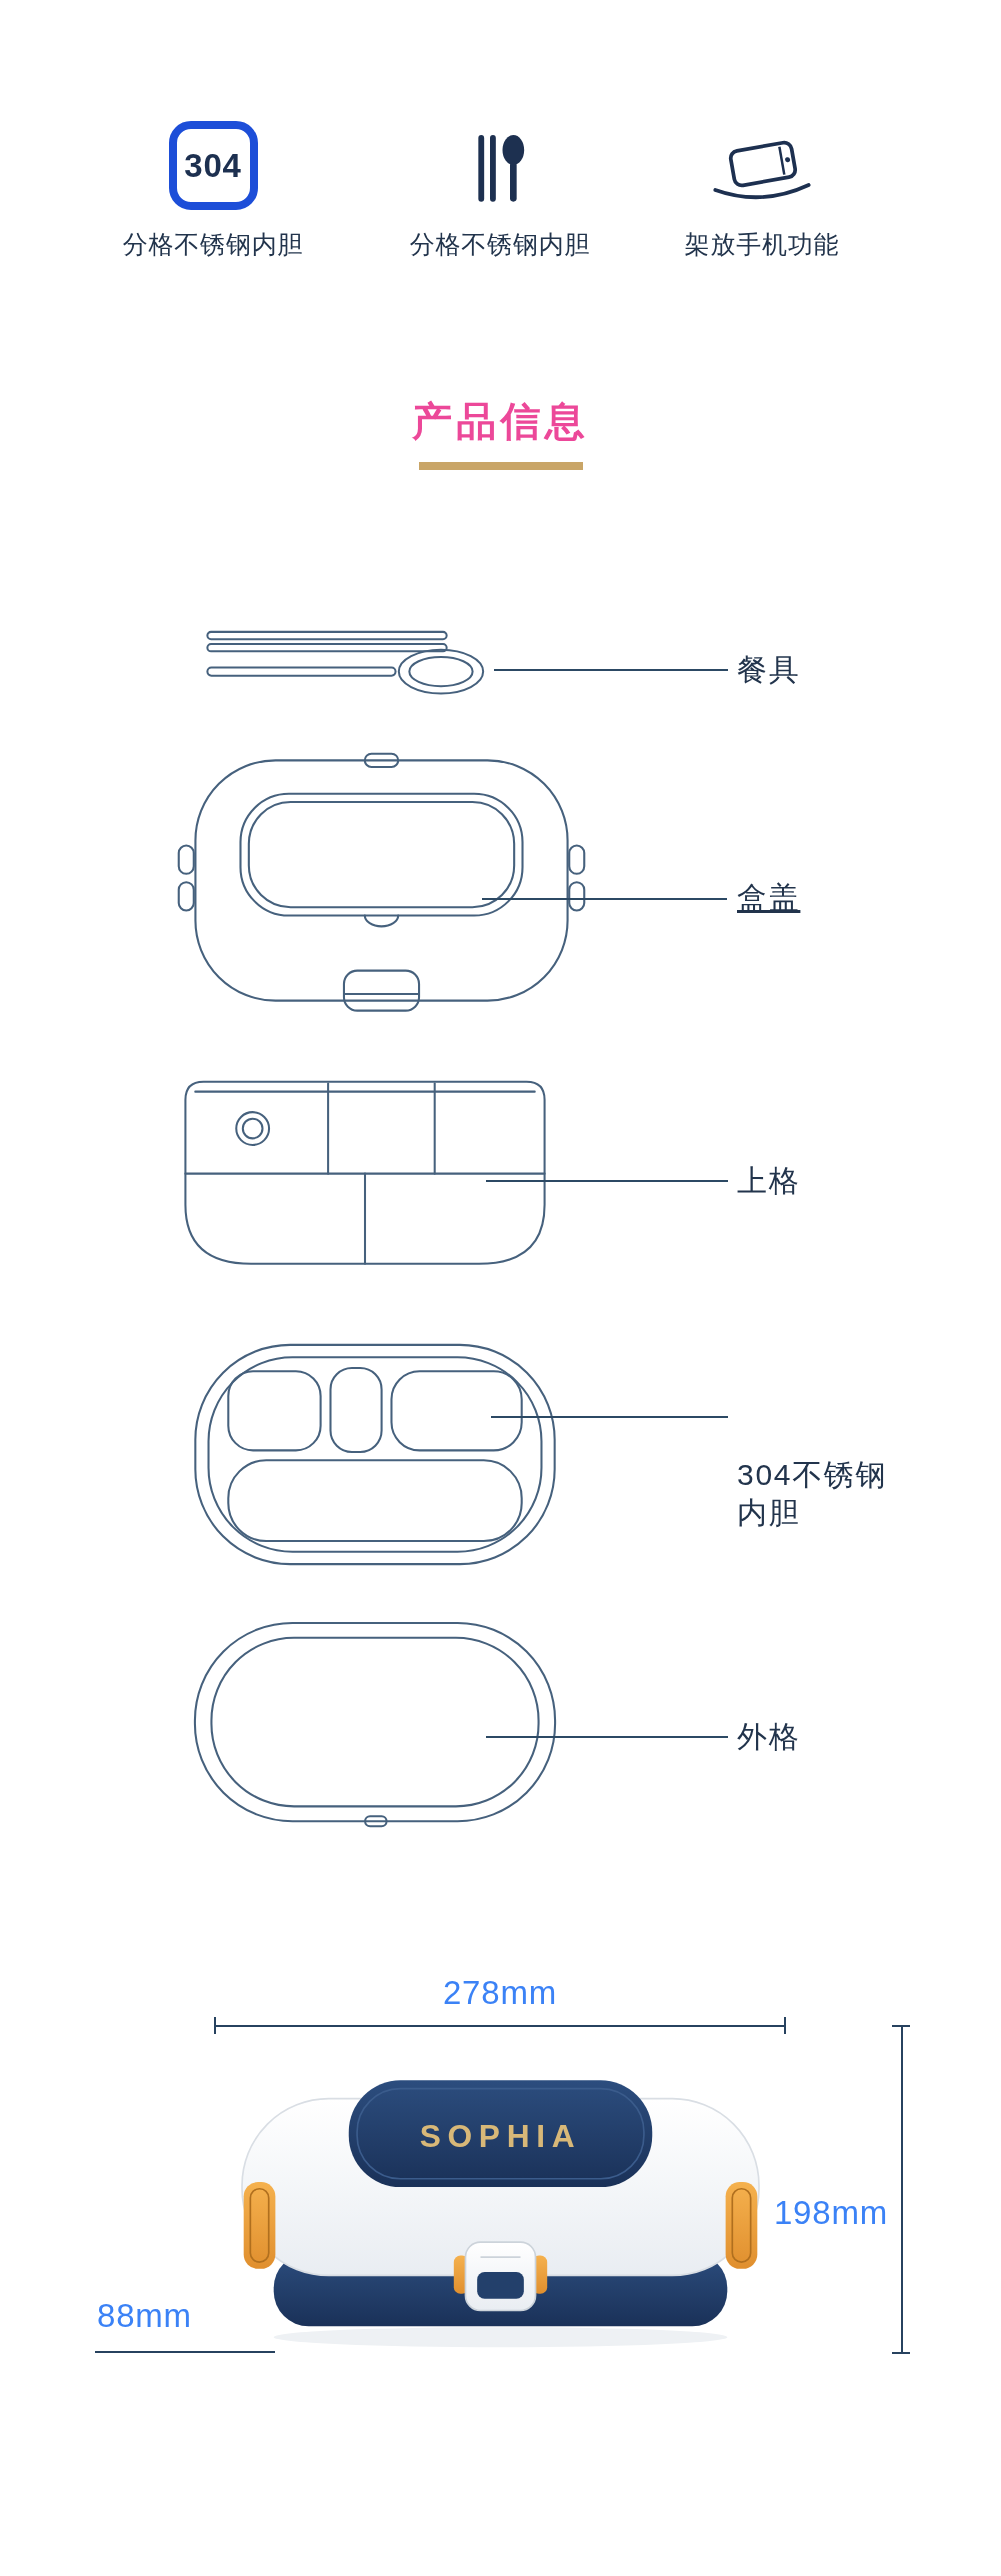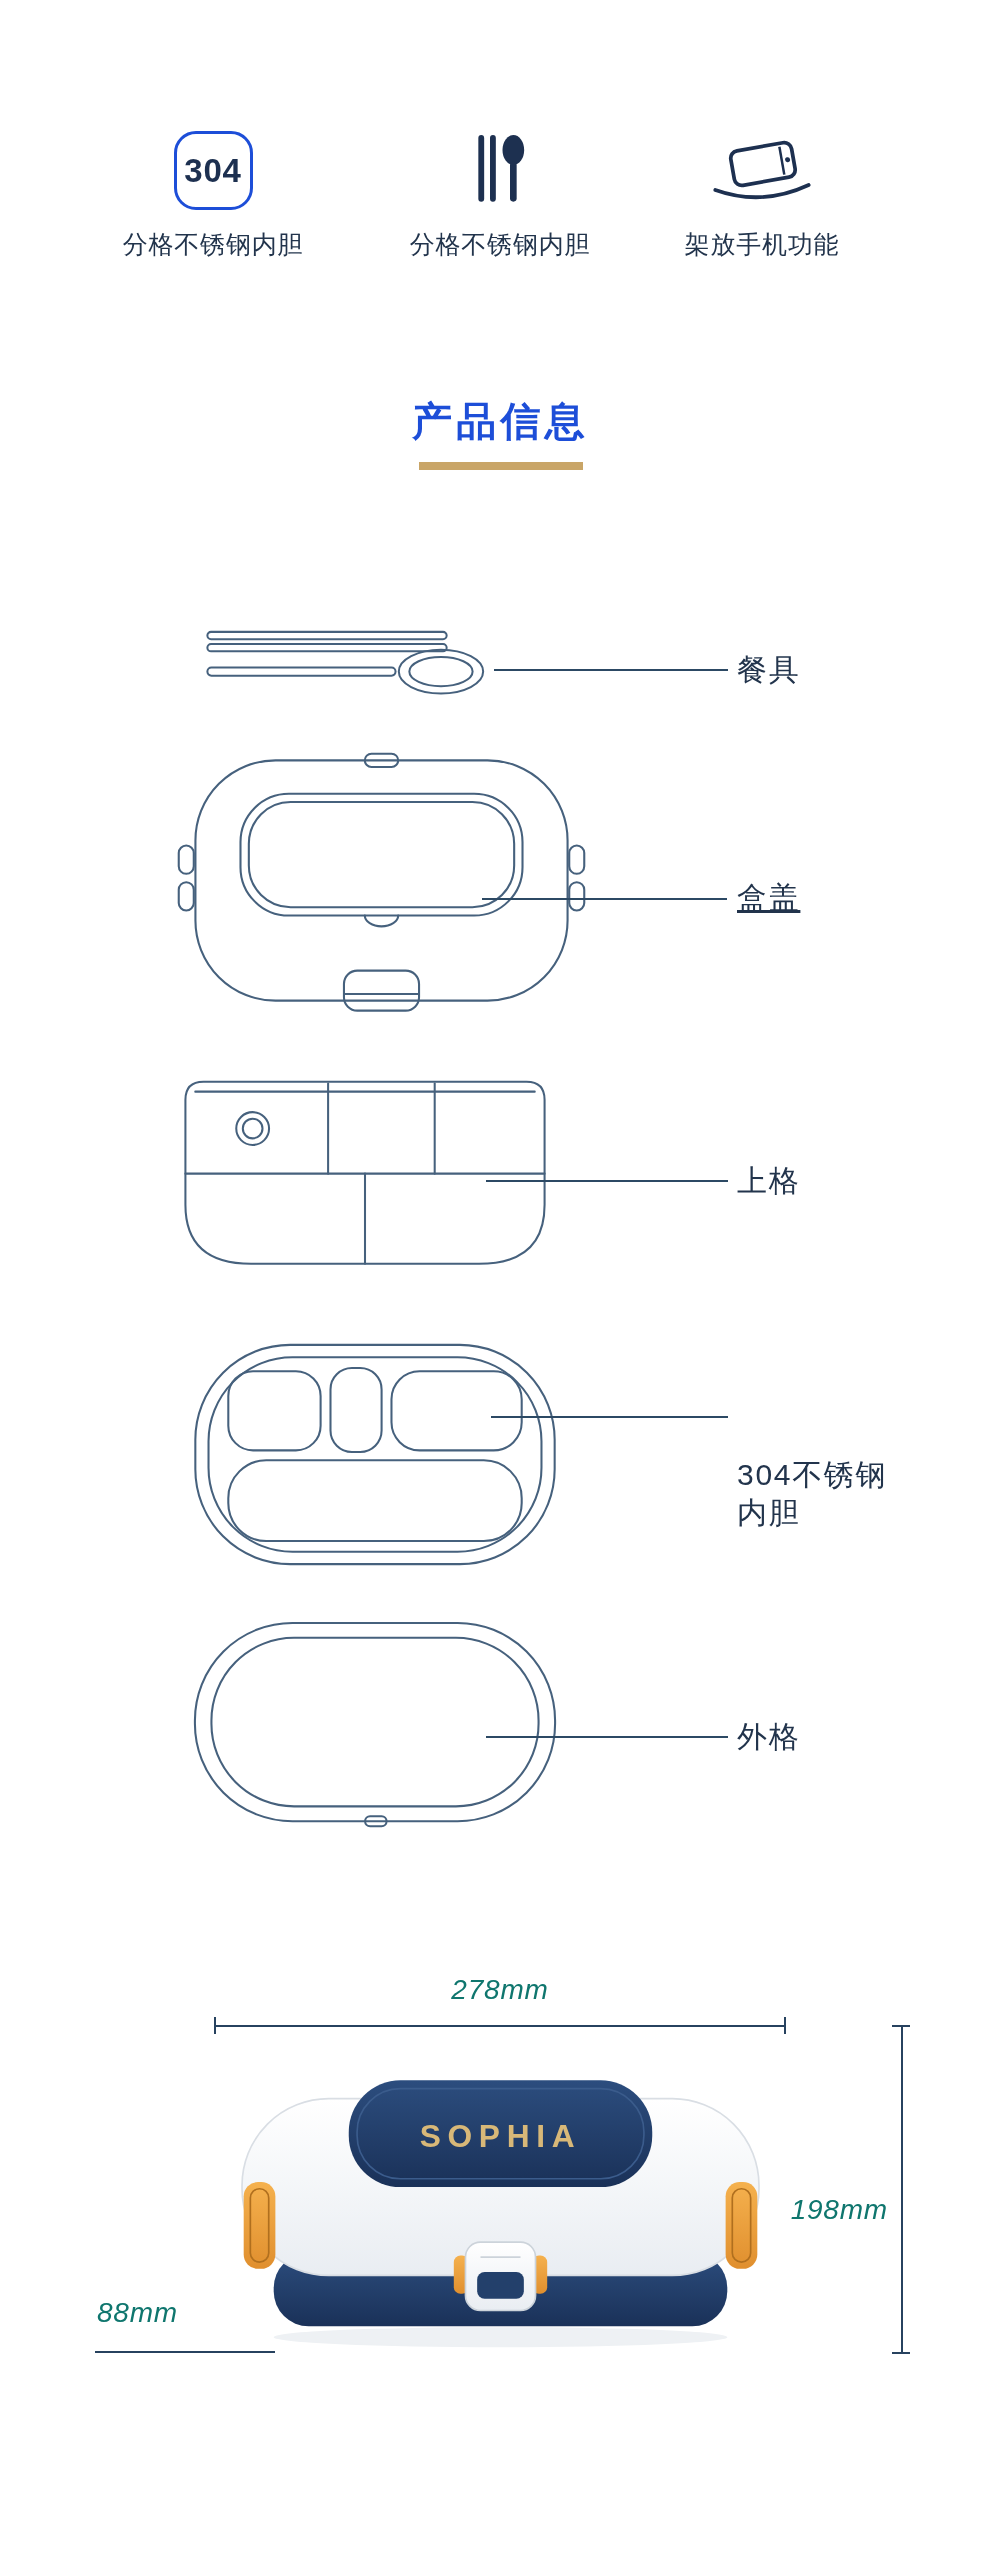--- a/index.html
+++ b/index.html
@@ -2,41 +2,41 @@
 <html style="font-size:13.3px"><head>
 <meta charset="utf-8">
 <style>
   html,body{margin:0;padding:0;background:#fff;}
   .page{position:relative;width:1001px;height:2576px;background:#ffffff;overflow:hidden;
         font-family:"Liberation Sans",sans-serif;color:#1d3557;}
 
   
   .feature{position:absolute;top:122px;width:250px;display:flex;flex-direction:column;align-items:center;}
   .icon-slot{height:88px;display:flex;align-items:flex-end;justify-content:center;}
-  .badge-304{width:73px;height:73px;border:3px solid #1d4ed8;border-radius:22px;
+  .badge-304{width:73px;height:73px;border:8px solid #1d4ed8;border-radius:22px;
              display:flex;align-items:center;justify-content:center;
              font-weight:bold;font-size:33px;color:#1d3050;letter-spacing:0.8px;}
   .feature-label{margin-top:18.4px;font-size:25px;color:#22344c;letter-spacing:0.8px;}
 
   
   .header{position:absolute;top:394px;left:0;width:1001px;text-align:center;}
-  .title{font-size:40px;font-weight:bold;letter-spacing:4.2px;color:#1d4ed8;}
+  .title{font-size:40px;font-weight:bold;letter-spacing:4.2px;color:#ec4899;}
   .subtitle{margin-top:10px;font-size:27.5px;letter-spacing:2.5px;color:#1d3557;}
   .gold-bar{margin:13.3px auto 0;width:164px;height:7.5px;background:#c9a567;}
 
   
   .part{position:absolute;}
   .callout-line{position:absolute;height:1.7px;background:#2c4964;}
   .part-label{position:absolute;left:737px;font-size:30px;line-height:38px;color:#22344c;letter-spacing:1.7px;}
   .part-label.wrap{width:167px;}
 
   .lineart{stroke:#46617d;stroke-width:2.5;fill:none;stroke-linecap:round;stroke-linejoin:round;}
 
   
-  .dim-label{position:absolute;font-size:28px;color:#0f766e;letter-spacing:0.8px;font-style:italic;}
+  .dim-label{position:absolute;font-size:33px;color:#3b82f6;letter-spacing:0.8px;}
   .dim-h{position:absolute;height:1.7px;background:#27425f;}
   .dim-v{position:absolute;width:1.7px;background:#27425f;}
   .tick-v{position:absolute;width:1.7px;height:16.7px;background:#27425f;}
   .tick-h{position:absolute;width:18.4px;height:1.7px;background:#27425f;}
 </style>
 </head>
 <body>
 
 <div class="page">
 

